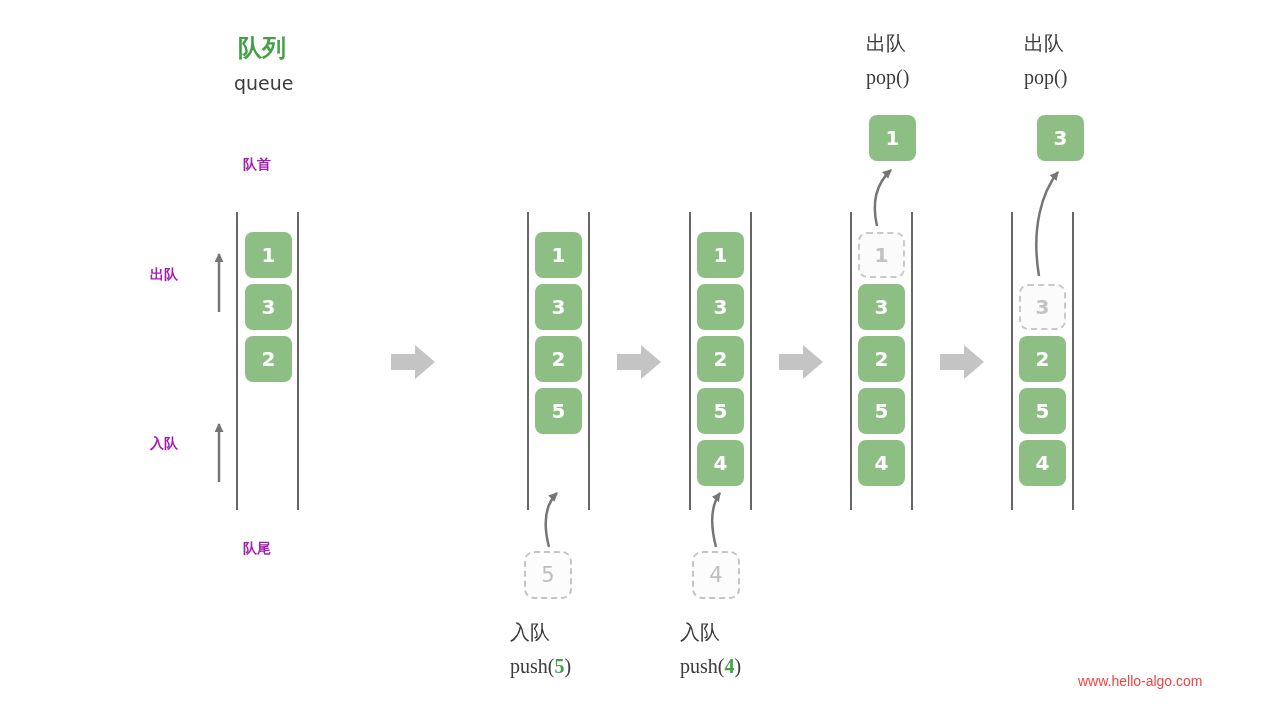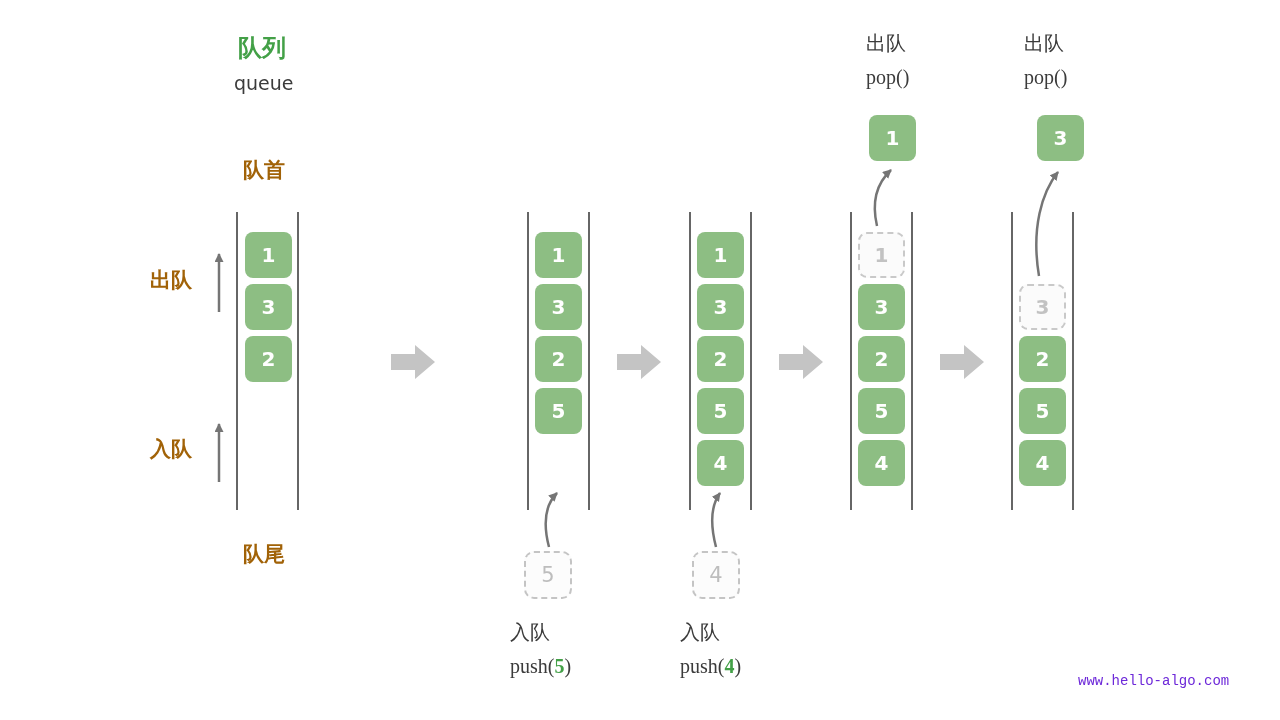--- a/index.html
+++ b/index.html
@@ -3,42 +3,42 @@
 <meta charset="utf-8">
 <style>
   html,body{margin:0;padding:0;background:#ffffff;}
   .canvas{
     position:relative;width:1264px;height:720px;background:#ffffff;overflow:hidden;
     font-family:"DejaVu Sans","Liberation Sans",sans-serif;color:#3b3b3b;
   }
   .abs{position:absolute;}
   .title-zh{font-size:24px;font-weight:700;color:#43a047;}
   .title-en{font-size:19px;color:#3b3b3b;}
-  .side-lbl{font-size:21px;font-weight:700;color:#a16207;}
+  .side-lbl{font-size:14px;font-weight:700;color:#a21caf;}
   .wall{position:absolute;width:2px;height:298px;top:212px;background:#666666;}
   .cell{
     position:absolute;width:47px;height:46px;border-radius:8px;background:#8dbe83;
     color:#ffffff;font-size:20px;font-weight:700;text-align:center;line-height:46px;
   }
   .ghost{
     position:absolute;width:43px;height:42px;border-radius:9px;border:2px dashed #c9c9c9;
     background:#fbfbfb;color:#c2c2c2;font-size:20px;font-weight:700;text-align:center;line-height:42px;
   }
   .incoming{
     position:absolute;width:44px;height:44px;border-radius:10px;border:2px dashed #c4c4c4;
     background:#fcfcfc;color:#bdbdbd;font-size:21px;font-weight:400;text-align:center;line-height:44px;
   }
   .op{position:absolute;font-size:20px;color:#3b3b3b;}
   .op .zh{font-weight:500;margin-bottom:9px;}
   .code{font-family:Liberation Serif, serif;font-size:20px;color:#3b3b3b;}
   .code .arg{color:#43a047;font-weight:700;}
   .overlay{position:absolute;left:0;top:0;pointer-events:none;}
   .watermark{
-    position:absolute;left:1078px;top:673px;font-family:Liberation Mono, monospace;
-    font-size:14px;color:#6d28d9;
+    position:absolute;left:1078px;top:673px;font-family:Liberation Sans, sans-serif;
+    font-size:14px;color:#ef4444;
   }
 </style>
 </head>
 <body>
 
 <div class="canvas">
 
   <div class="abs title-zh" style="left:238px;top:32px;">队列</div>
   <div class="abs title-en" style="left:234px;top:72px;">queue</div>
 

